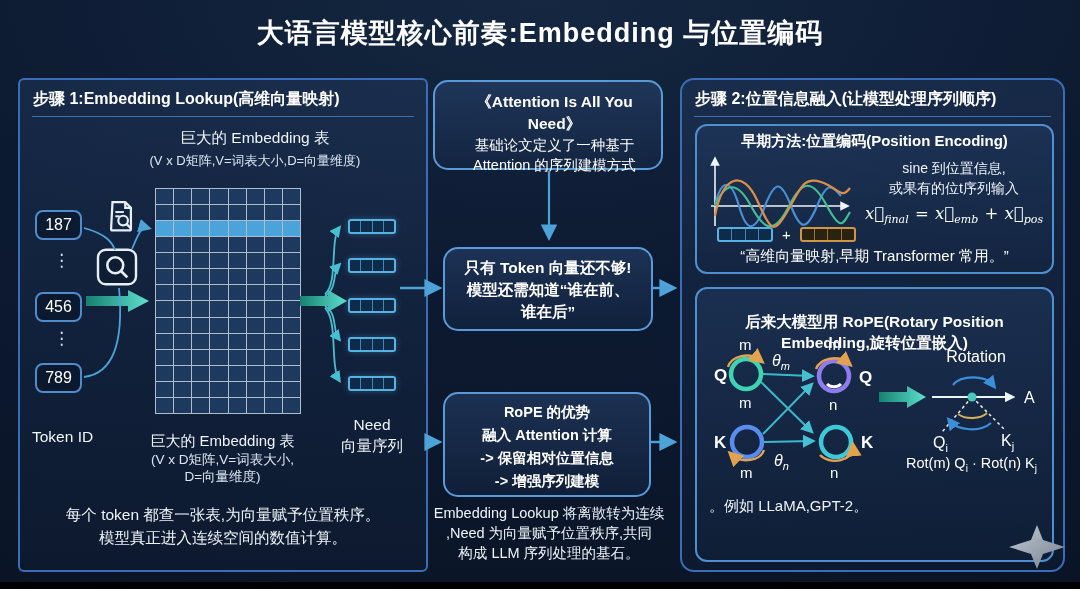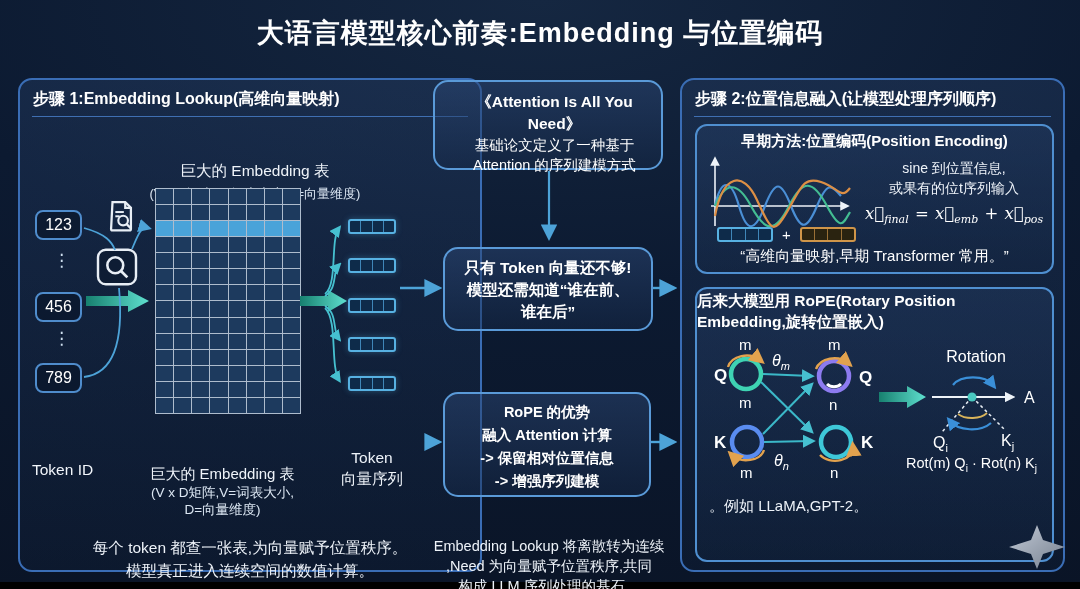--- a/index.html
+++ b/index.html
@@ -5,26 +5,26 @@
   * { margin:0; padding:0; box-sizing:border-box; }
   html,body { width:1080px; height:589px; background:#000; overflow:hidden;
     font-family:"Liberation Sans","DejaVu Sans",sans-serif; }
   .canvas { position:absolute; left:0; top:0; width:1080px; height:582px; color:#eef3f9;
     background:radial-gradient(130% 110% at 50% 0%, #152741 0%, #0c1a31 45%, #0a1426 100%); }
   .title { position:absolute; top:15px; left:0; width:100%; text-align:center;
     font-size:27px; font-weight:bold; color:#fff; letter-spacing:1px; }
 
   .panel { position:absolute; border:2px solid #3a6db5; border-radius:14px;
     background:linear-gradient(180deg, rgba(40,66,108,.35), rgba(18,36,64,.28)); }
-  .panel-left  { left:18px;  top:78px; width:464px; height:494px; }
+  .panel-left  { left:18px;  top:78px; width:410px; height:494px;border-radius:6px; }
   .panel-right { left:680px; top:78px; width:385px; height:494px; }
   .phead { position:absolute; top:9px; left:13px; right:10px; font-size:16px; font-weight:bold; color:#fff; white-space:nowrap; }
   .pdivider { position:absolute; top:36px; left:12px; right:12px; border-top:1px solid #3f6fb2; }
 
-  .abs { position:absolute;margin-top:33px; }
+  .abs { position:absolute; }
   .ctr { text-align:center; }
 
   
   .emb-top { left:70px; top:48px; width:330px; }
   .emb-top .l1 { font-size:15.5px; }
   .emb-top .l2 { font-size:13px; color:#dbe6f2; margin-top:3px; }
   .tokenbox { position:absolute; left:15px; width:47px; height:30px; border:2px solid #4f8ccc;
     border-radius:8px; background:rgba(9,22,42,.65); color:#fff; font-size:16px;
     display:flex; align-items:center; justify-content:center; }
   .vdots { position:absolute; left:33px; font-size:17px; color:#cfe0f0; letter-spacing:2px; }
@@ -57,21 +57,21 @@
   .mbox .r { font-size:14.5px; line-height:20px; }
   .mbox-rope .b { font-size:14.5px; line-height:23px; }
   .mfoot { left:420px; top:503px; width:258px; text-align:center; font-size:14.5px; line-height:20px; }
 
   
   .subbox { position:absolute; left:13px; width:359px; border:2px solid #4f8fd0; border-radius:12px;
     background:linear-gradient(180deg, rgba(38,64,105,.4), rgba(20,40,70,.3)); }
   .subbox-pe { top:44px; height:150px; }
   .subbox-rope { top:207px; height:275px; }
   .sb-title { position:absolute; top:6px; left:0; right:0; text-align:center; font-weight:bold; font-size:15px; color:#fff; }
-  .sb-title2 { position:absolute; top:1px; left:0; right:0; font-weight:bold; font-size:15.5px; line-height:21px; color:#fff; }
+  .sb-title2 { position:absolute; top:22px; left:0; right:0; text-align:center; font-weight:bold; font-size:15.5px; line-height:21px; color:#fff; }
   .pe-note { position:absolute; left:158px; top:32px; width:198px; text-align:center; font-size:14px; line-height:20px; }
   .pe-formula { position:absolute; left:158px; top:78px; width:198px; text-align:center;
     font-family:"DejaVu Serif","Liberation Serif",serif; font-style:italic; font-size:16.5px; color:#fff; }
   .pe-formula sub { font-size:11px; }
   .pe-formula .op { font-style:normal; padding:0 1px; }
   .pe-chips { position:absolute; left:20px; top:100px; display:flex; align-items:center; gap:9px; }
   .pe-chip { width:56px; height:15px; border:2px solid #57b1e2; border-radius:3px; display:flex; background:#0e2b4a; }
   .pe-chip span { flex:1; border-right:1px solid #3f87b8; }
   .pe-chip span:last-child { border-right:none; }
   .pe-chip.orange { border-color:#cf9549; background:#2a2310; }
@@ -122,21 +122,21 @@
 
   <section class="panel panel-left">
     <div class="phead">步骤 1:Embedding Lookup(高维向量映射)</div>
     <div class="pdivider"></div>
 
     <div class="abs ctr emb-top">
       <div class="l1">巨大的 Embedding 表</div>
       <div class="l2">(V x D矩阵,V=词表大小,D=向量维度)</div>
     </div>
 
-    <div class="tokenbox" style="top:130px">123</div>
+    <div class="tokenbox" style="top:130px">187</div>
     <div class="vdots" style="top:170px">⋮</div>
     <div class="tokenbox" style="top:212px">456</div>
     <div class="vdots" style="top:248px">⋮</div>
     <div class="tokenbox" style="top:283px">789</div>
 
     <svg style="left:84px;top:119px" width="34" height="36" viewBox="0 0 24 25">
       <path d="M6 2 h9 l4 4 v15 a1 1 0 0 1 -1 1 h-12 a1 1 0 0 1 -1 -1 z" fill="none" stroke="#e8eef5" stroke-width="1.6"></path>
       <path d="M15 2 v4 h4" fill="none" stroke="#e8eef5" stroke-width="1.6"></path>
       <line x1="8" y1="9" x2="14" y2="9" stroke="#e8eef5" stroke-width="1.4"></line>
       <line x1="8" y1="12" x2="11" y2="12" stroke="#e8eef5" stroke-width="1.4"></line>
@@ -318,21 +318,21 @@
 
     <div class="abs lbl" style="left:12px;top:348px">Token ID</div>
 
     <div class="abs caption">
       <div class="l1">巨大的 Embedding 表</div>
       <div class="l2">(V x D矩阵,V=词表大小,</div>
       <div class="l3">D=向量维度)</div>
     </div>
 
     <div class="abs veclabel">
-      <div>Token</div>
+      <div>Need</div>
       <div>向量序列</div>
     </div>
 
     <div class="abs pfoot">
       <div>每个 token 都查一张表,为向量赋予位置秩序。</div>
       <div>模型真正进入连续空间的数值计算。</div>
     </div>
   </section>
 
   <div class="mbox mbox-paper">

